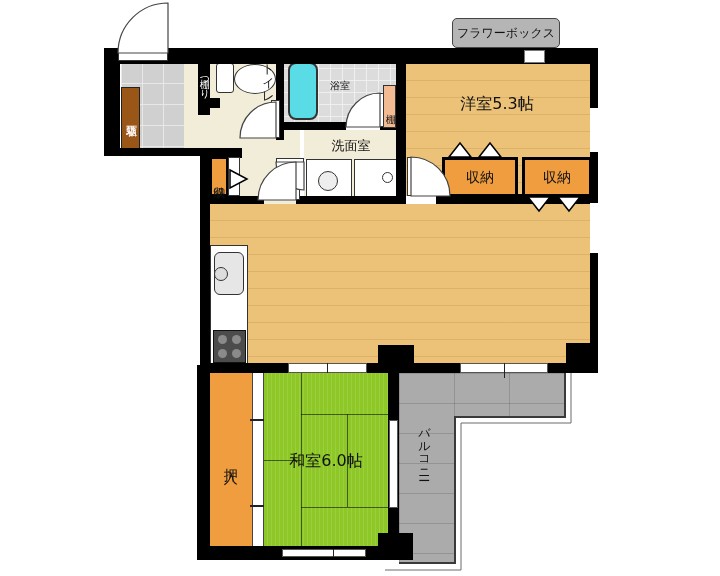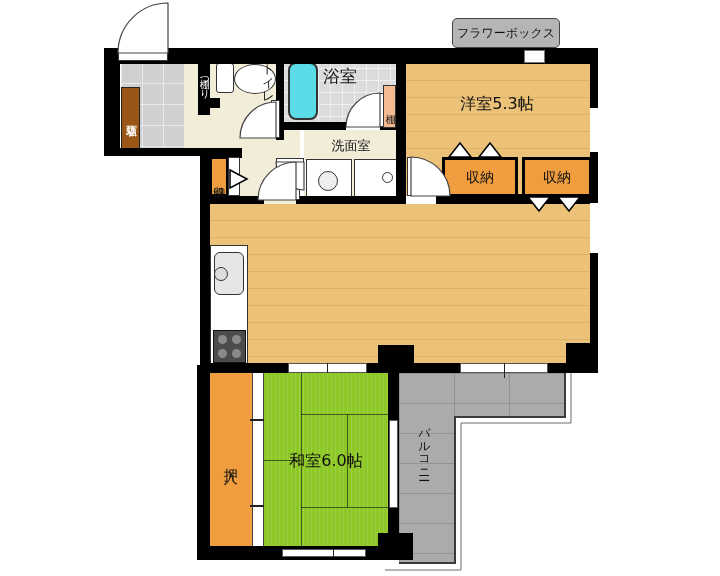--- a/index.html
+++ b/index.html
@@ -152,21 +152,21 @@
       <path d="M 565 373 L 565 417 L 455 417 L 455 563 L 399 563" stroke="#3a3a3a" stroke-width="2"></path>
       <path d="M 571 373 L 571 423 L 461 423 L 461 570 L 385 570" stroke="#6a6a6a" stroke-width="1"></path>
     </g>
   </svg>
 
   <div class="lbl" style="left:506px;top:33px;font-size:12px;">フラワーボックス</div>
   <div class="lbl" style="left:497px;top:104px;font-size:16px;">洋室5.3帖</div>
   <div class="lbl" style="left:480px;top:177px;font-size:14px;">収納</div>
   <div class="lbl" style="left:557px;top:177px;font-size:14px;">収納</div>
   <div class="lbl vlbl" style="left:390px;top:106px;font-size:10px;letter-spacing:0;">棚</div>
-  <div class="lbl" style="left:340px;top:77px;font-size:17px;">浴室</div>
+  <div class="lbl" style="left:340px;top:86px;font-size:10px;">浴室</div>
   <div class="lbl vlbl" style="left:268px;top:76px;font-size:12px;letter-spacing:0;">トイレ</div>
   <div class="lbl vlbl" style="left:204px;top:82px;font-size:10px;color:#fff;letter-spacing:0;">棚つり</div>
   <div class="lbl" style="left:351px;top:146px;font-size:13px;">洗面室</div>
   <div class="lbl vlbl" style="left:219px;top:177px;font-size:12px;letter-spacing:0;">収納</div>
   <div class="lbl vlbl" style="left:131px;top:117px;font-size:11px;color:#fff;letter-spacing:0;">下駄箱</div>
   <div class="lbl vlbl" style="left:231px;top:459px;font-size:14px;letter-spacing:2px;">押入</div>
   <div class="lbl" style="left:326px;top:461px;font-size:16px;">和室6.0帖</div>
   <div class="lbl vlbl" style="left:424px;top:447px;font-size:12px;letter-spacing:0;">バルコニー</div>
 
 </div>

